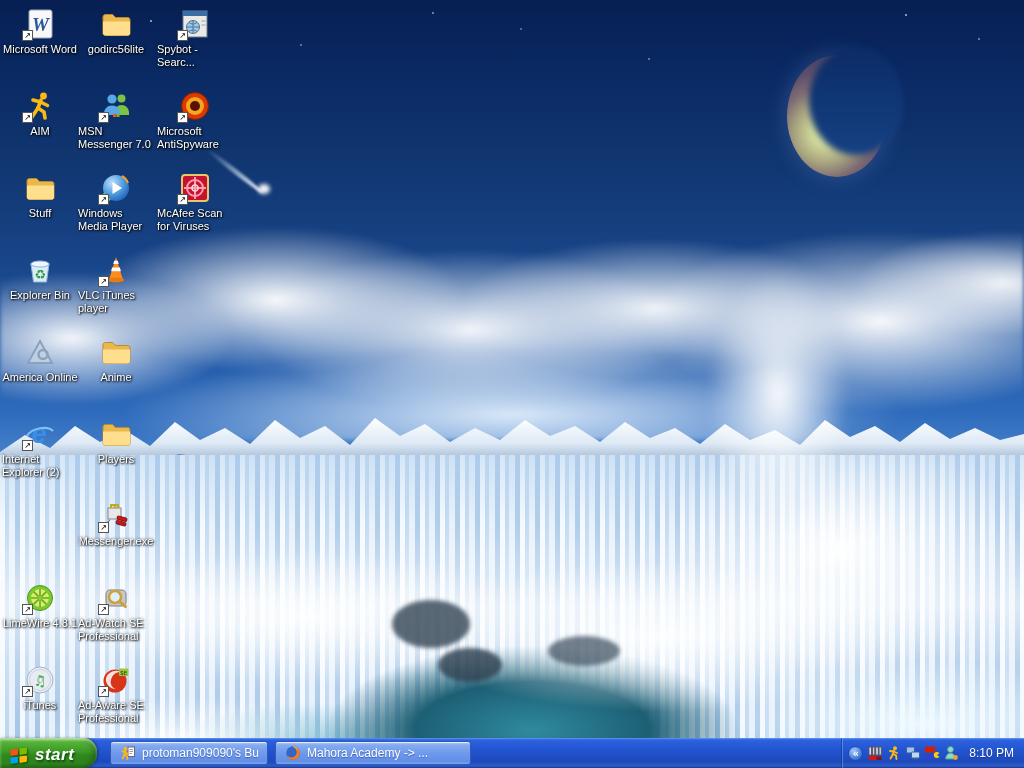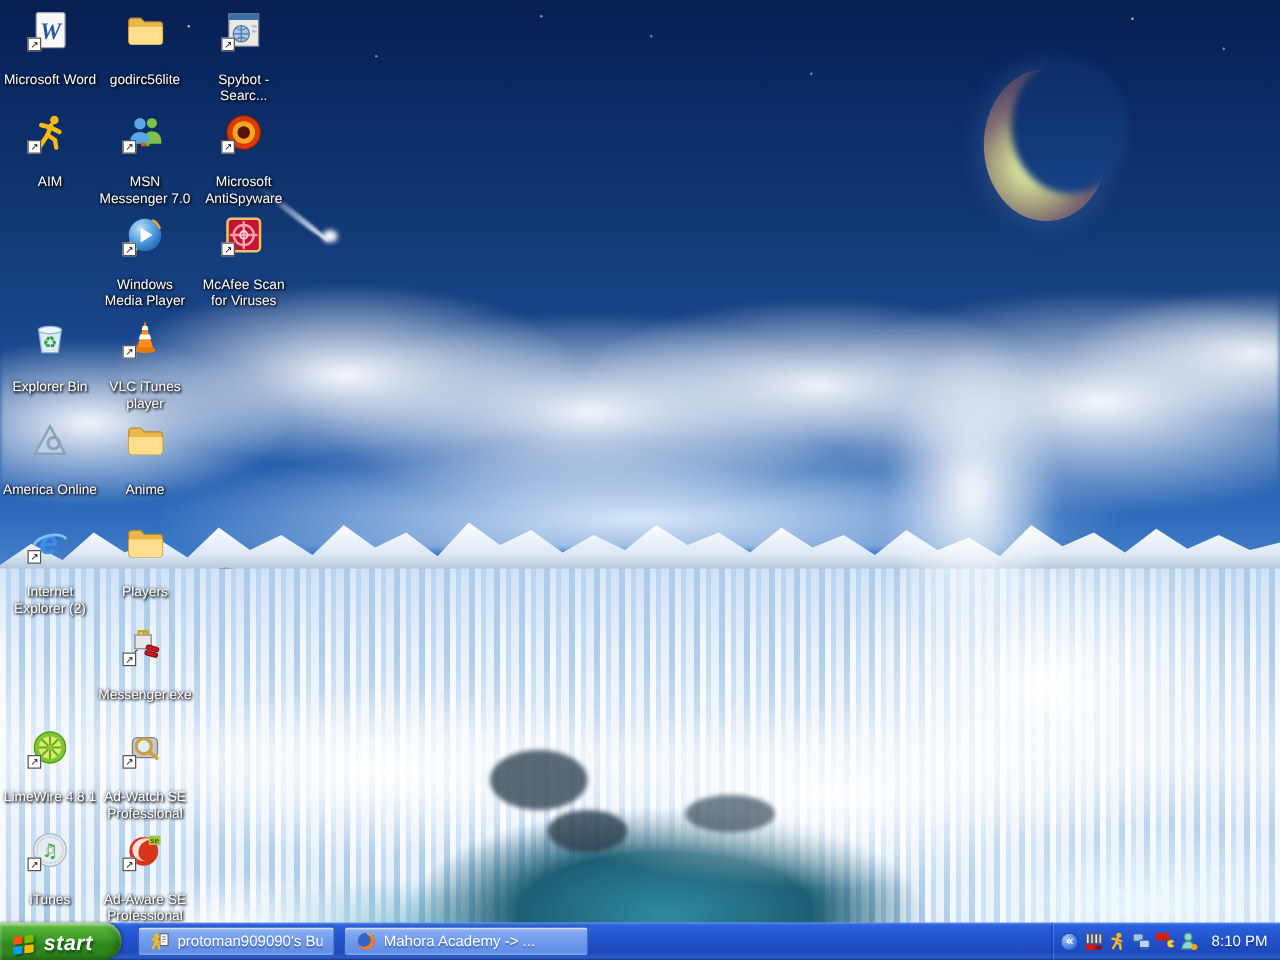--- a/index.html
+++ b/index.html
@@ -57,22 +57,22 @@
 
   
   #icons{position:absolute;inset:0;z-index:10;}
   .icon-cell{position:absolute;width:76px;display:flex;flex-direction:column;
       align-items:center;cursor:default;}
   .icon-art{position:relative;width:32px;height:32px;}
   .icon-art svg{width:32px;height:32px;display:block;}
   .sc-arrow{position:absolute;left:-2px;bottom:-1px;width:11px;height:11px;
       background:#fff;border:1px solid #555;box-sizing:border-box;
       font:8px/9px "DejaVu Sans",sans-serif;color:#000;text-align:center;}
-  .icon-label{margin-top:18px;font-size:11px;line-height:13px;color:#fff;
-      text-align:center;max-width:76px;
+  .icon-label{margin-top:3px;font-size:11px;line-height:13px;color:#fff;
+      text-align:left;max-width:76px;
       text-shadow:1px 1px 2px #000,0 0 3px rgba(0,0,0,.85);}
 
   
   #taskbar{position:absolute;left:0;bottom:0;width:1024px;height:30px;z-index:20;
       display:flex;align-items:center;
       background:linear-gradient(180deg,#6d9bf2 0%,#3a70e8 4%,#2c60dc 9%,
                  #2254cf 42%,#1d49bb 78%,#2d5cc8 93%,#16399b 100%);}
   #start-btn{height:30px;min-width:97px;display:flex;align-items:center;gap:6px;
       padding:4px 18px 0 9px;box-sizing:border-box;cursor:pointer;
       border-radius:0 14px 14px 0;
@@ -174,20 +174,29 @@
               <path d="M16.5 12 L9 10"></path>
               <path d="M16.5 12 L23.5 15.5"></path>
               <path d="M14 18 L8 27"></path>
               <path d="M14 18 L20 22 L21 28"></path>
             </g>
           </svg>
           <span class="sc-arrow">↗</span>
         </div>
         <div class="icon-label">AIM</div>
       </div>
+      <div class="icon-cell" style="left: 2px; top: 172px;">
+        <div class="icon-art">
+          <svg viewBox="0 0 32 32">
+            <path d="M3 9c0-1.6 1-2.5 2.6-2.5h7l3 3h12c1.6 0 2.4.9 2.4 2.5v13c0 1.6-.8 2.5-2.4 2.5H5.6C4 27.5 3 26.6 3 25z" fill="#e8b84d" stroke="#b98a2e"></path>
+            <path d="M3 13.5h27V25c0 1.6-.8 2.5-2.4 2.5H5.6C4 27.5 3 26.6 3 25z" fill="#ffdf8e"></path>
+          </svg>
+        </div>
+        <div class="icon-label">Stuff</div>
+      </div>
       <div class="icon-cell" style="left: 2px; top: 254px;">
         <div class="icon-art">
           <svg viewBox="0 0 32 32">
             <path d="M7 10h18l-2.5 18h-13z" fill="#dcebf8" stroke="#8fb4d8"></path>
             <ellipse cx="16" cy="10" rx="9.2" ry="3" fill="#eef6fd" stroke="#8fb4d8"></ellipse>
             <text x="16" y="24.5" text-anchor="middle" font-size="13" fill="#2e9e41" font-family="DejaVu Sans,sans-serif">♻</text>
           </svg>
         </div>
         <div class="icon-label">Explorer Bin</div>
       </div>

